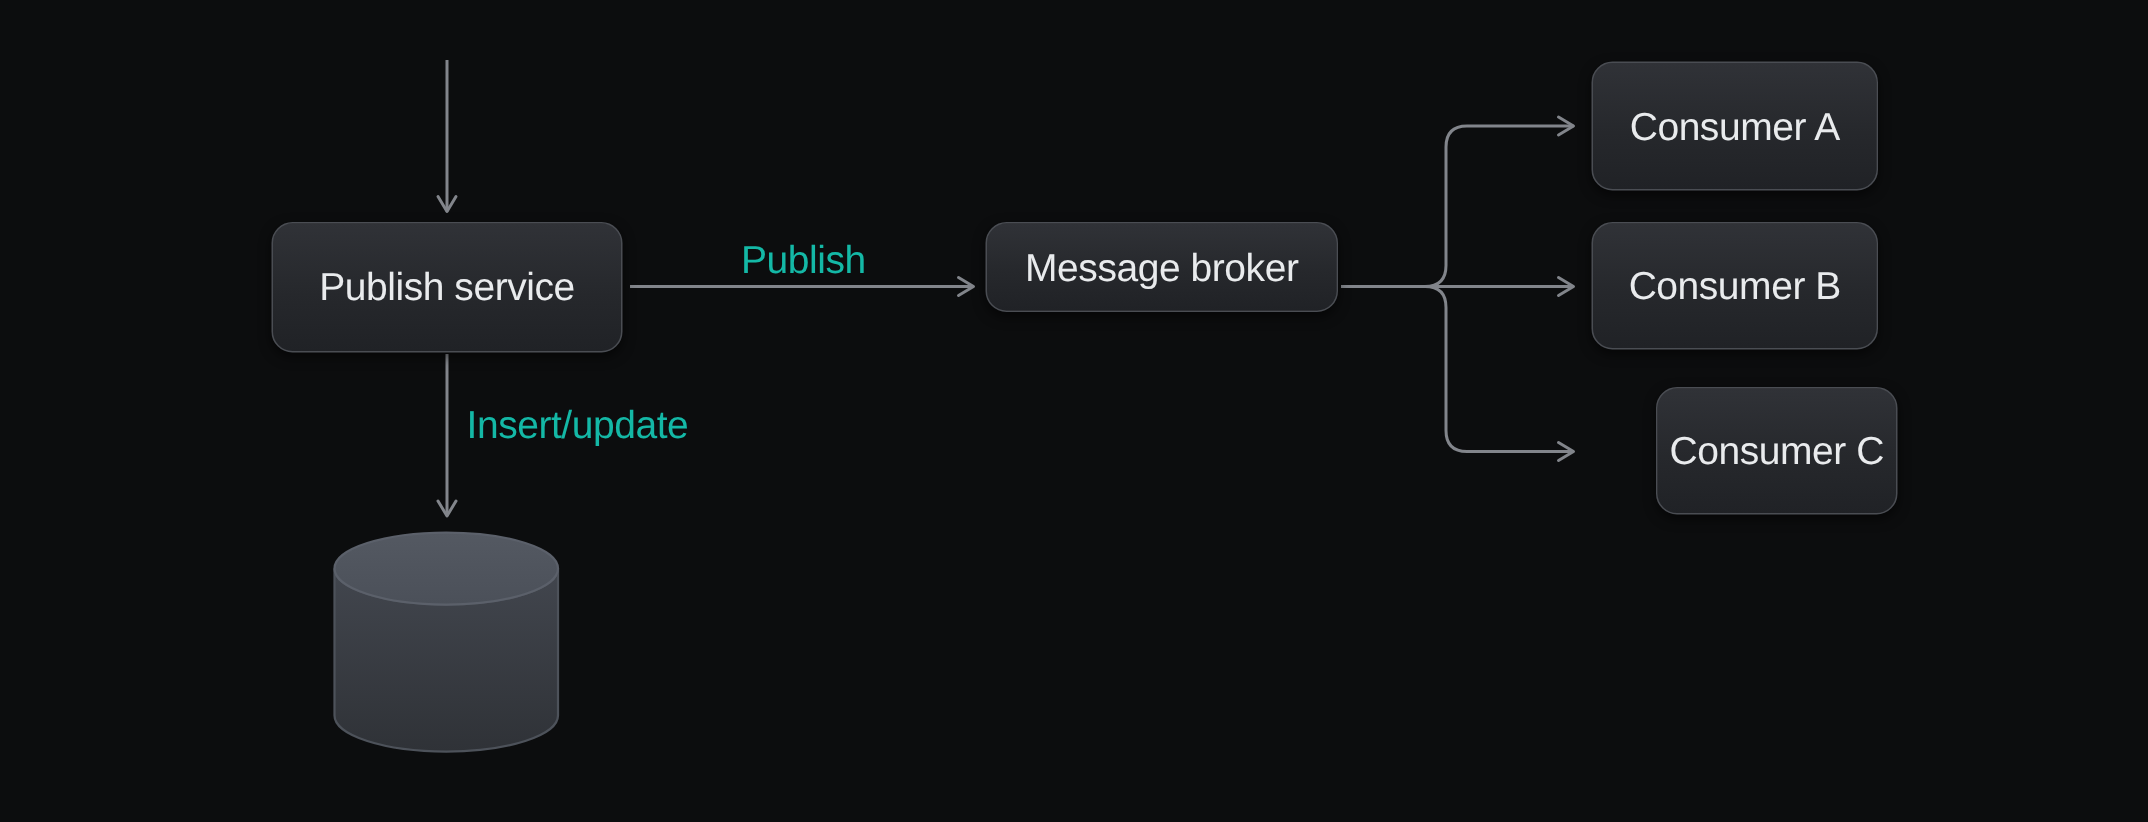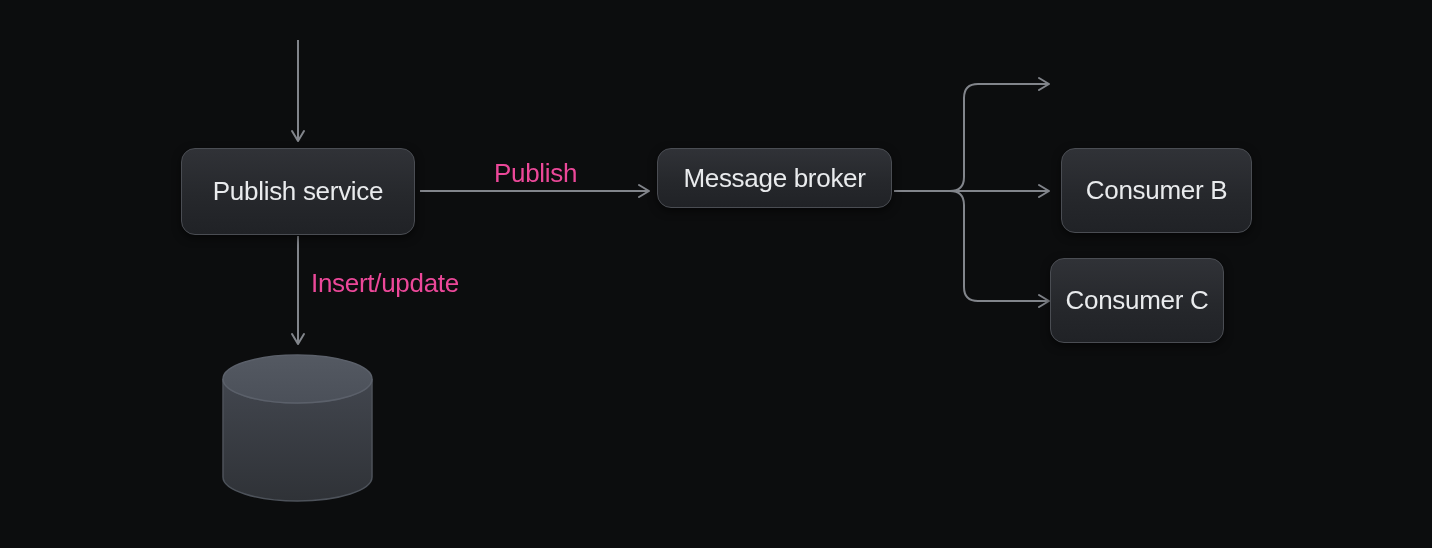--- a/index.html
+++ b/index.html
@@ -34,24 +34,24 @@
     box-shadow: 0 3px 8px rgba(0,0,0,0.55);
     color: #e9ebed;
     font-size: 26px;
     letter-spacing: -0.3px;
     white-space: nowrap;
   }
   .node-backend  { left: 181px;  top: 148px; width: 234px; height: 87px; }
   .node-broker   { left: 657px;  top: 148px; width: 235px; height: 60px; }
   .node-consumer-a { left: 1061px; top: 41px;  width: 191px; height: 86px; }
   .node-consumer-b { left: 1061px; top: 148px; width: 191px; height: 85px; }
-  .node-consumer-c { left: 1050px; top: 258px; width: 174px; height: 85px; }
+  .node-consumer-c { left: 1104px; top: 258px; width: 161px; height: 85px; }
   .edge-label {
     position: absolute;
-    color: #ec4899;
+    color: #14b8a6;
     font-size: 26px;
     letter-spacing: -0.3px;
     white-space: nowrap;
   }
   .label-publish { left: 494px; top: 158px; }
   .label-insert  { left: 311px; top: 268px; }
 </style>
 </head>
 <body>
 
@@ -91,20 +91,23 @@
   </svg>
 
   <div class="node node-backend">
     <span>Publish service</span>
   </div>
 
   <div class="node node-broker">
     <span>Message broker</span>
   </div>
 
+  <div class="node node-consumer-a">
+    <span>Consumer A</span>
+  </div>
 
   <div class="node node-consumer-b">
     <span>Consumer B</span>
   </div>
 
   <div class="node node-consumer-c">
     <span>Consumer C</span>
   </div>
 
   <div class="edge-label label-publish">Publish</div>

